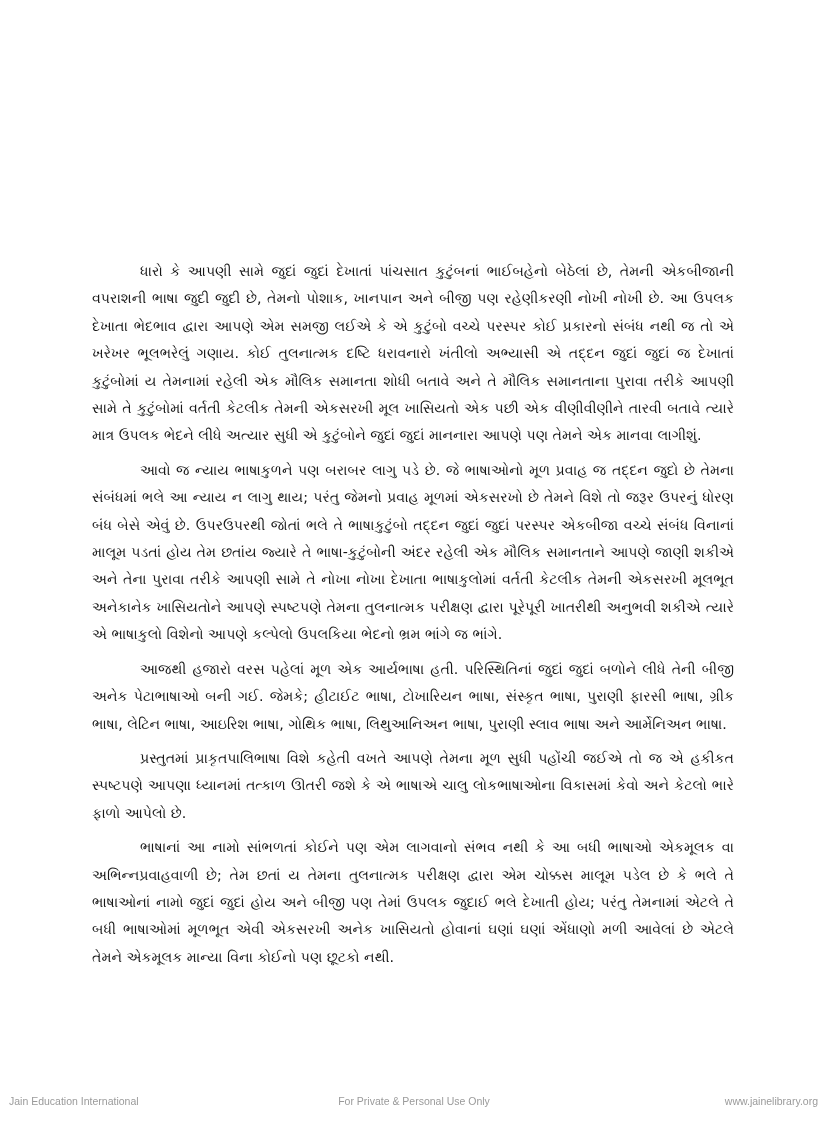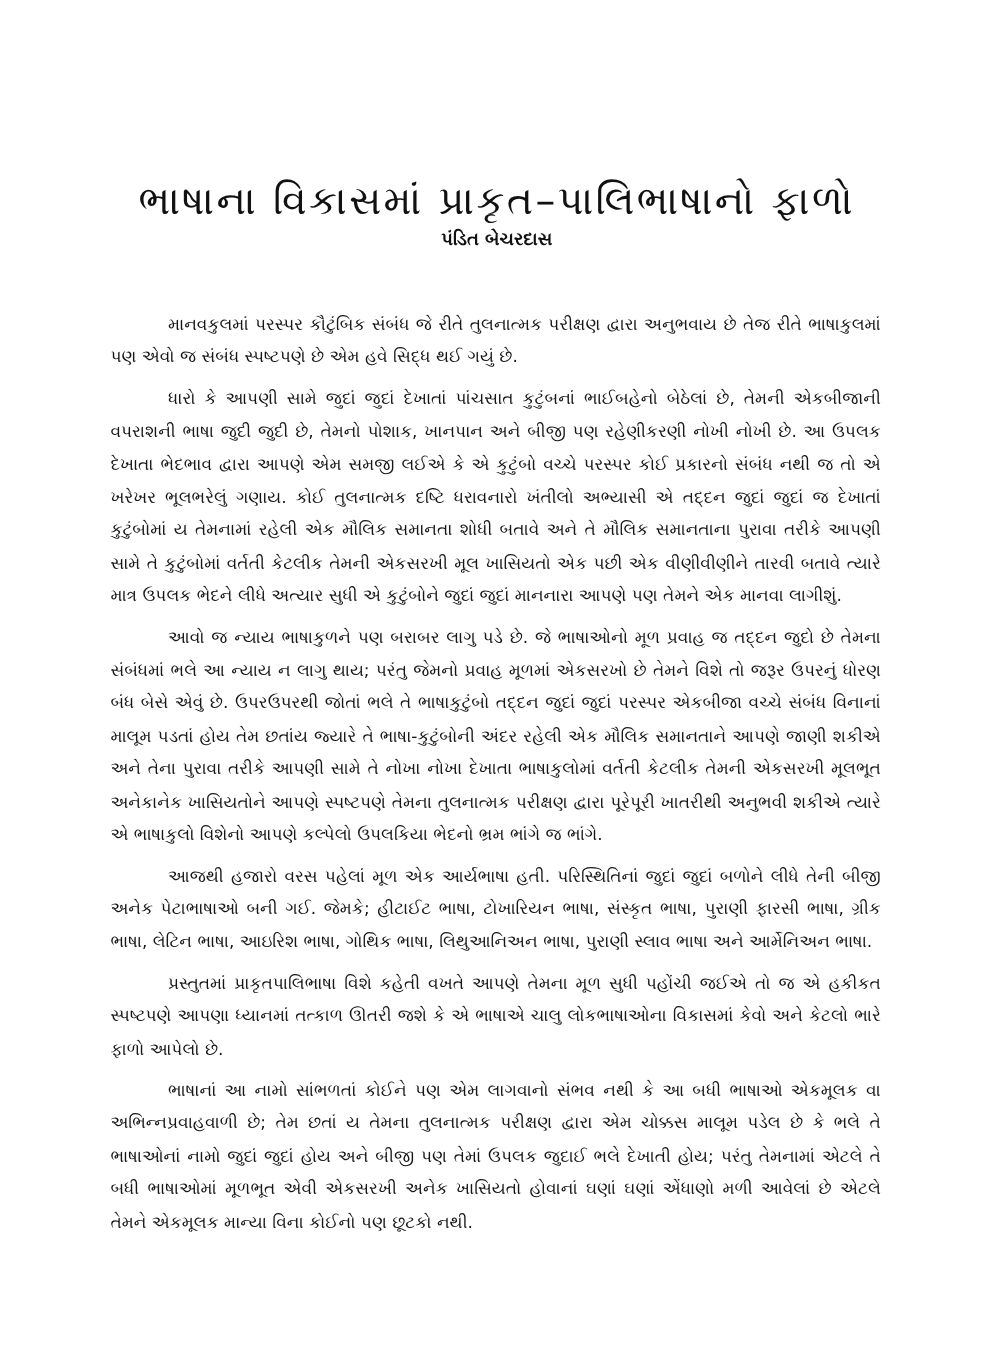--- a/index.html
+++ b/index.html
@@ -29,25 +29,27 @@
   }
   .footer span { position: absolute; top: 0; }
   .f-left { left: 9px; }
   .f-center { left: 0; width: 828px; text-align: center; }
   .f-right { right: 10px; }
 </style>
 </head>
 <body>
 
 <div class="page">
-  <h1 class="title">ભાષાના વિકાસમાં પ્રાકૃત–પાલિભાષાનો ફાળો</h1>
-  <div class="author">પંડિત બેચરદાસ</div>
 
   <div class="body">
-    <p>માનવકુલમાં પરસ્પર કૌટુંબિક સંબંધ જે રીતે તુલનાત્મક પરીક્ષણ દ્વારા અનુભવાય છે તેજ રીતે ભાષાકુલમાં પણ એવો જ સંબંધ સ્પષ્ટપણે છે એમ હવે સિદ્ધ થઈ ગયું છે.</p>
     <p>ધારો કે આપણી સામે જુદાં જુદાં દેખાતાં પાંચસાત કુટુંબનાં ભાઈબહેનો બેઠેલાં છે, તેમની એકબીજાની વપરાશની ભાષા જુદી જુદી છે, તેમનો પોશાક, ખાનપાન અને બીજી પણ રહેણીકરણી નોખી નોખી છે. આ ઉપલક દેખાતા ભેદભાવ દ્વારા આપણે એમ સમજી લઈએ કે એ કુટુંબો વચ્ચે પરસ્પર કોઈ પ્રકારનો સંબંધ નથી જ તો એ ખરેખર ભૂલભરેલું ગણાય. કોઈ તુલનાત્મક દષ્ટિ ધરાવનારો ખંતીલો અભ્યાસી એ તદ્દન જુદાં જુદાં જ દેખાતાં કુટુંબોમાં ય તેમનામાં રહેલી એક મૌલિક સમાનતા શોધી બતાવે અને તે મૌલિક સમાનતાના પુરાવા તરીકે આપણી સામે તે કુટુંબોમાં વર્તતી કેટલીક તેમની એકસરખી મૂલ ખાસિયતો એક પછી એક વીણીવીણીને તારવી બતાવે ત્યારે માત્ર ઉપલક ભેદને લીધે અત્યાર સુધી એ કુટુંબોને જુદાં જુદાં માનનારા આપણે પણ તેમને એક માનવા લાગીશું.</p>
     <p>આવો જ ન્યાય ભાષાકુળને પણ બરાબર લાગુ પડે છે. જે ભાષાઓનો મૂળ પ્રવાહ જ તદ્દન જુદો છે તેમના સંબંધમાં ભલે આ ન્યાય ન લાગુ થાય; પરંતુ જેમનો પ્રવાહ મૂળમાં એકસરખો છે તેમને વિશે તો જરૂર ઉપરનું ધોરણ બંધ બેસે એવું છે. ઉપરઉપરથી જોતાં ભલે તે ભાષાકુટુંબો તદ્દન જુદાં જુદાં પરસ્પર એકબીજા વચ્ચે સંબંધ વિનાનાં માલૂમ પડતાં હોય તેમ છતાંય જ્યારે તે ભાષા-કુટુંબોની અંદર રહેલી એક મૌલિક સમાનતાને આપણે જાણી શકીએ અને તેના પુરાવા તરીકે આપણી સામે તે નોખા નોખા દેખાતા ભાષાકુલોમાં વર્તતી કેટલીક તેમની એકસરખી મૂલભૂત અનેકાનેક ખાસિયતોને આપણે સ્પષ્ટપણે તેમના તુલનાત્મક પરીક્ષણ દ્વારા પૂરેપૂરી ખાતરીથી અનુભવી શકીએ ત્યારે એ ભાષાકુલો વિશેનો આપણે કલ્પેલો ઉપલકિયા ભેદનો ભ્રમ ભાંગે જ ભાંગે.</p>
     <p>આજથી હજારો વરસ પહેલાં મૂળ એક આર્યભાષા હતી. પરિસ્થિતિનાં જુદાં જુદાં બળોને લીધે તેની બીજી અનેક પેટાભાષાઓ બની ગઈ. જેમકે; હીટાઈટ ભાષા, ટોખારિયન ભાષા, સંસ્કૃત ભાષા, પુરાણી ફારસી ભાષા, ગ્રીક ભાષા, લેટિન ભાષા, આઇરિશ ભાષા, ગોથિક ભાષા, લિથુઆનિઅન ભાષા, પુરાણી સ્લાવ ભાષા અને આર્મેનિઅન ભાષા.</p>
     <p>પ્રસ્તુતમાં પ્રાકૃતપાલિભાષા વિશે કહેતી વખતે આપણે તેમના મૂળ સુધી પહોંચી જઈએ તો જ એ હકીકત સ્પષ્ટપણે આપણા ધ્યાનમાં તત્કાળ ઊતરી જશે કે એ ભાષાએ ચાલુ લોકભાષાઓના વિકાસમાં કેવો અને કેટલો ભારે ફાળો આપેલો છે.</p>
     <p>ભાષાનાં આ નામો સાંભળતાં કોઈને પણ એમ લાગવાનો સંભવ નથી કે આ બધી ભાષાઓ એકમૂલક વા અભિન્નપ્રવાહવાળી છે; તેમ છતાં ય તેમના તુલનાત્મક પરીક્ષણ દ્વારા એમ ચોક્કસ માલૂમ પડેલ છે કે ભલે તે ભાષાઓનાં નામો જુદાં જુદાં હોય અને બીજી પણ તેમાં ઉપલક જુદાઈ ભલે દેખાતી હોય; પરંતુ તેમનામાં એટલે તે બધી ભાષાઓમાં મૂળભૂત એવી એકસરખી અનેક ખાસિયતો હોવાનાં ઘણાં ઘણાં એંધાણો મળી આવેલાં છે એટલે તેમને એકમૂલક માન્યા વિના કોઈનો પણ છૂટકો નથી.</p>
   </div>
 
+  <div class="footer">
+    <span class="f-left">Jain Education International</span>
+    <span class="f-center">For Private &amp; Personal Use Only</span>
+    <span class="f-right">www.jainelibrary.org</span>
+  </div>
 </div>
 
 </body></html>

